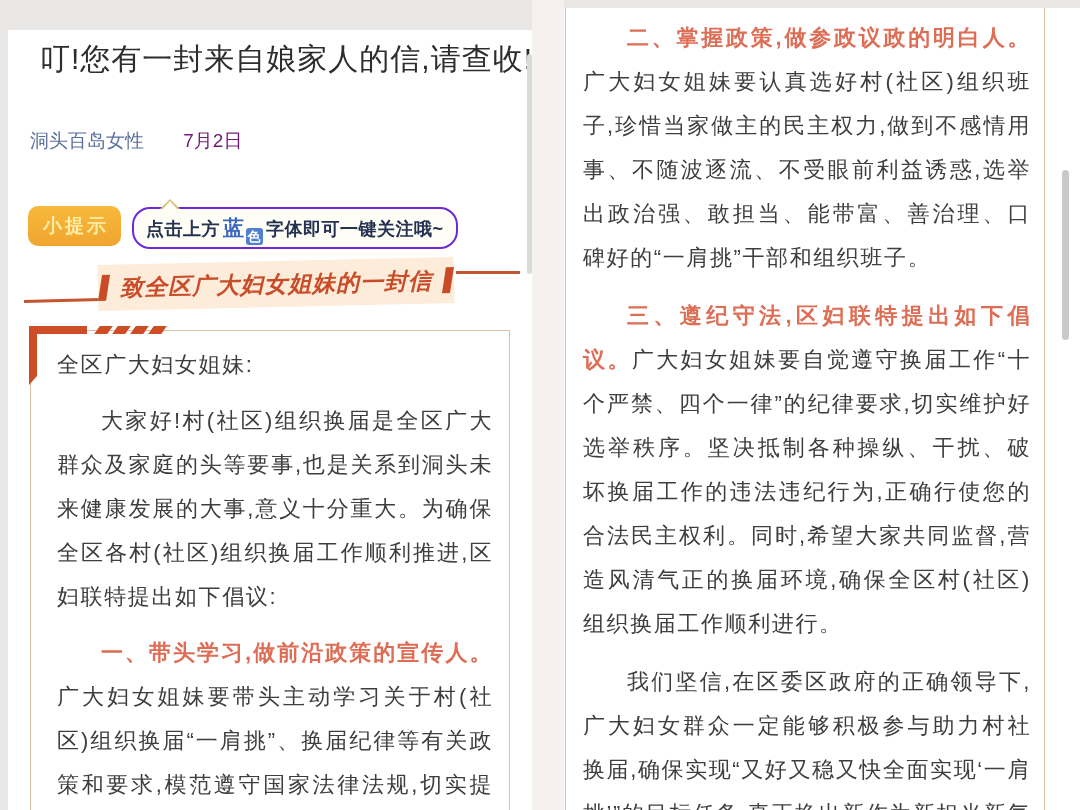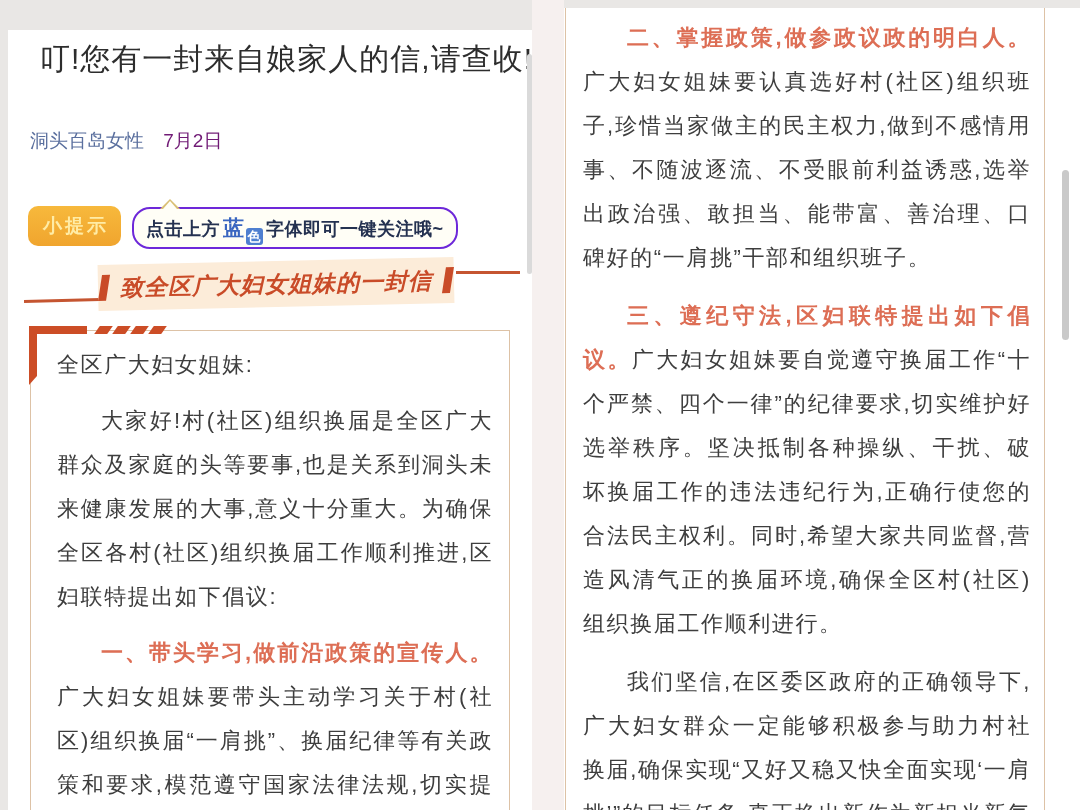--- a/index.html
+++ b/index.html
@@ -13,21 +13,21 @@
   #right-page{left:564px;top:8px;width:516px;height:802px;}
   #gutter{position:absolute;left:532px;top:0;width:32px;height:810px;background:#f6f0ef;}
 
   
   .article-title{
     position:absolute;left:32px;top:6px;width:494px;
     font-size:30px;font-weight:400;color:#2d2d2d;line-height:46px;
     letter-spacing:1px;word-break:break-all;
   }
   .meta-row{position:absolute;left:22px;top:98px;font-size:19px;white-space:nowrap;}
-  .account-name{color:#5a6f9e;margin-right:14px;}
+  .account-name{color:#5a6f9e;margin-right:34px;}
   .pub-date{color:#701a75;}
 
   
   .tip-badge{
     position:absolute;left:20px;top:176px;
     background:linear-gradient(180deg,#f7b93c,#f0a52e);
     color:#ffeca6;font-size:19px;font-weight:700;letter-spacing:3px;
     padding:7px 12px 7px 15px;border-radius:10px;
   }
   .tip-bubble{

